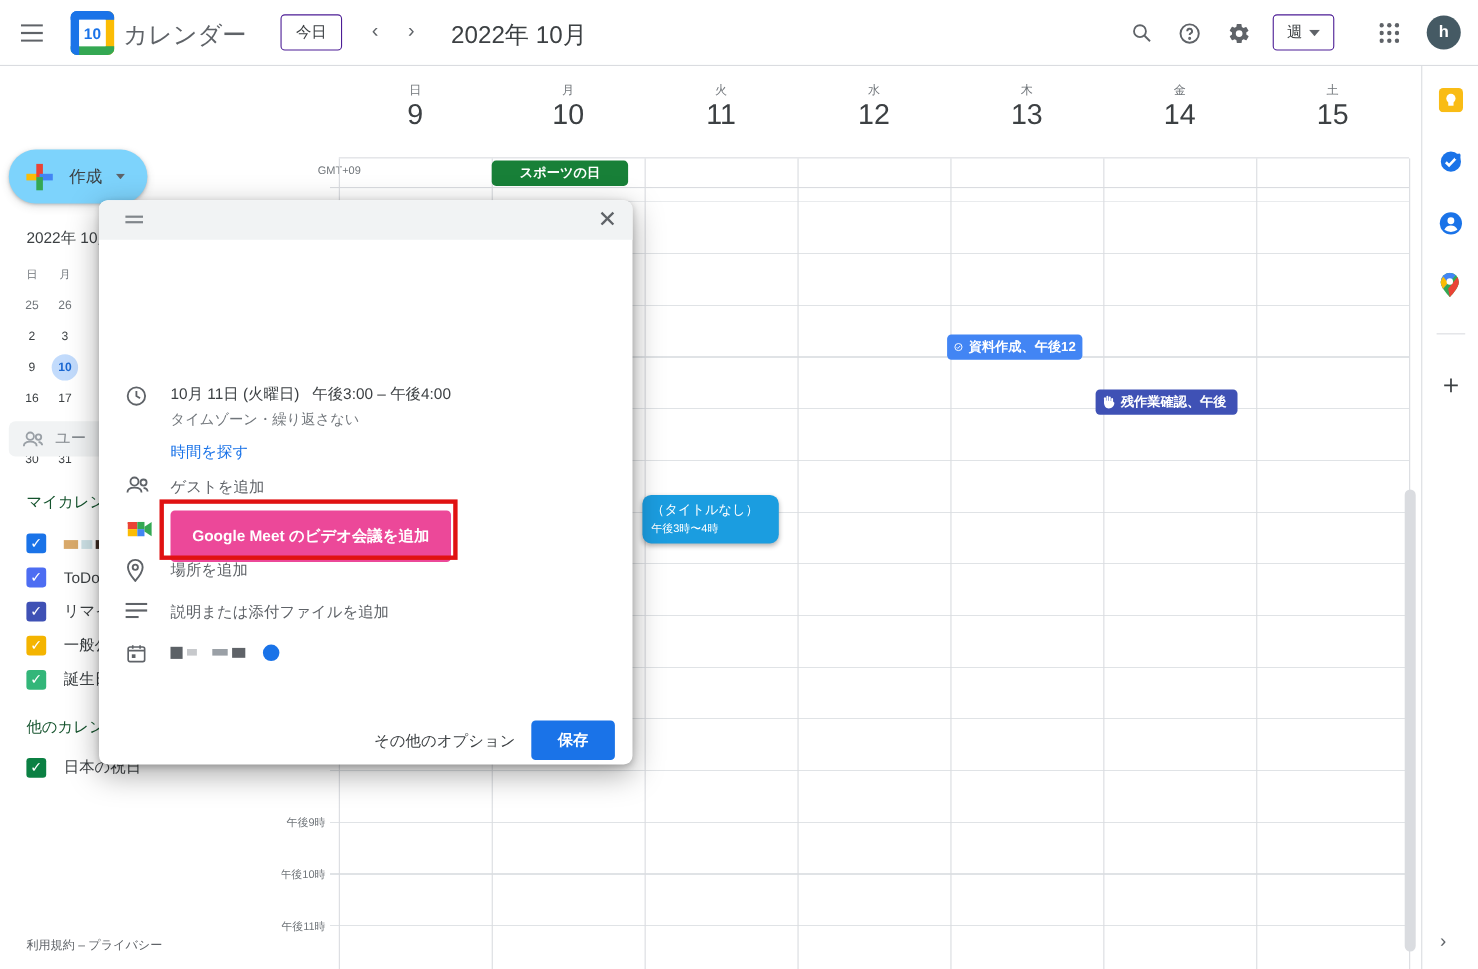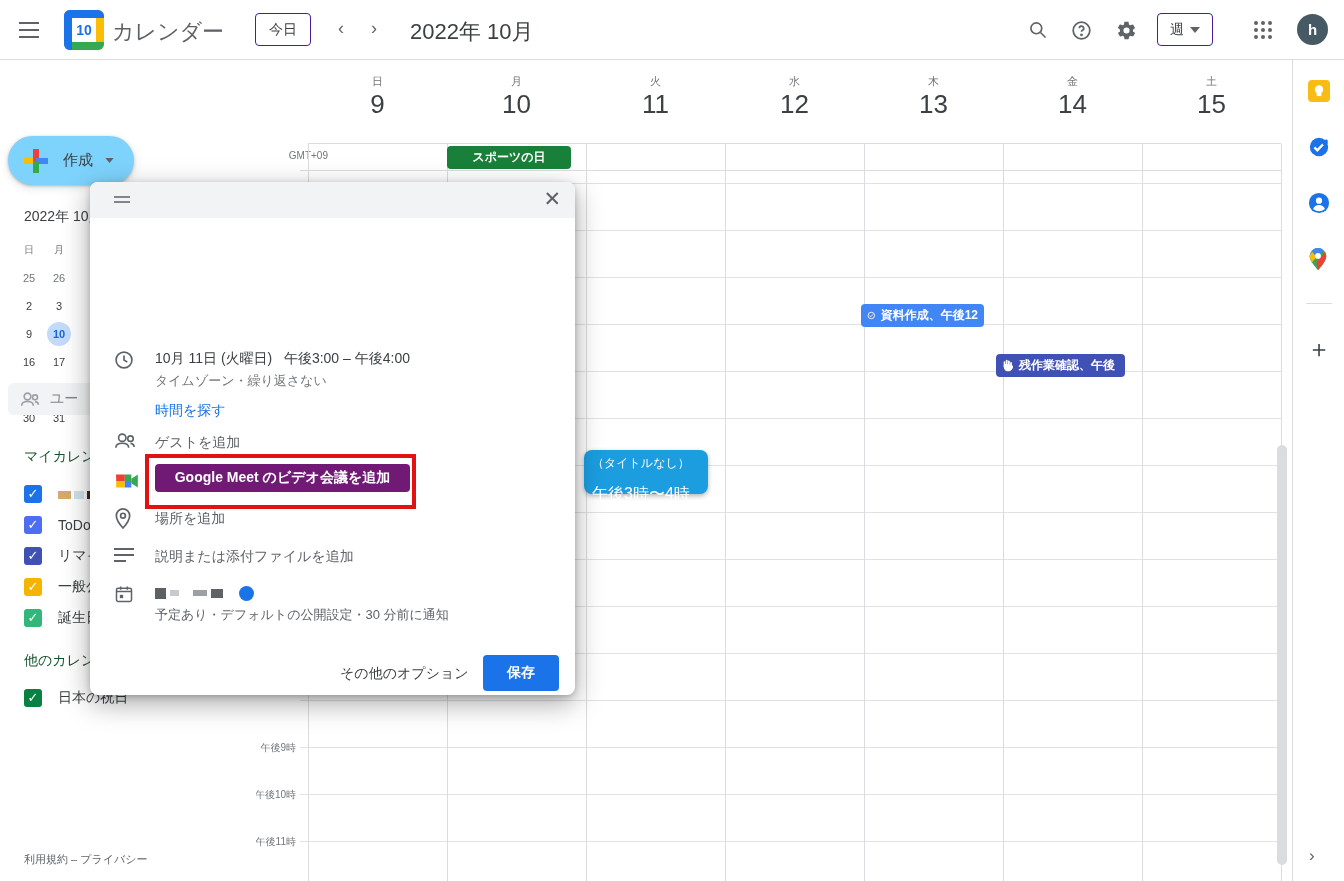--- a/index.html
+++ b/index.html
@@ -62,21 +62,21 @@
   .dlg-x { position:absolute; right:14px; top:5px; font-size:21px; color:#5f6368; cursor:pointer; }
   .dlg-title { position:absolute; left:65px; top:52px; width:404px; font-size:22px; color:#80868b;
     border-bottom:2px solid #1a73e8; padding-bottom:10px; cursor:text; }
   .tabs { position:absolute; left:65px; top:106px; display:flex; align-items:center; gap:26px; font-size:14px; }
   .tab { color:#3c4043; cursor:pointer; white-space:nowrap; }
   .tab.sel { background:#e8f0fe; color:#1967d2; padding:8px 12px; border-radius:4px; }
   .newbadge { background:#1a73e8; color:#fff; font-size:11px; font-weight:bold; padding:3px 9px;
     border-radius:10px; margin-left:-14px; }
   .drow-ic { position:absolute; left:24px; width:22px; height:22px; color:#5f6368; }
   .dtext { position:absolute; left:65px; font-size:14px; color:#5f6368; cursor:pointer; white-space:nowrap; }
-  .meetbtn { position:absolute; left:65px; top:282px; width:255px; height:28px; background:#701a75;
+  .meetbtn { position:absolute; left:65px; top:282px; width:255px; height:47px; background:#ec4899;
     color:#fff; border:none; border-radius:4px; font-size:14px; font-weight:bold; cursor:pointer;
     font-family:inherit; }
   .redbox { position:absolute; left:55px; top:272px; width:271px; height:55px; border:4px solid #e01212;
     pointer-events:none; z-index:5; }
   .savebtn { position:absolute; left:393px; top:473px; width:76px; height:36px; background:#1a73e8;
     color:#fff; border:none; border-radius:4px; font-size:14px; font-weight:bold; cursor:pointer;
     font-family:inherit; }
   .ghost-blocks i { display:inline-block; vertical-align:middle; margin-right:4px; }
 </style>
 </head>
@@ -287,21 +287,21 @@
       <rect x="2" y="3" width="2.4" height="8" rx="1.2"></rect>
         <rect x="5" y="1" width="2.4" height="9" rx="1.2"></rect>
       <rect x="8" y="2" width="2.4" height="8" rx="1.2"></rect>
         <rect x="11" y="4" width="2.4" height="6" rx="1.2"></rect>
       <path d="M2 9c0 5 2 8 6 8s7-3 7-7l-2-2-9-1z"></path>
     </svg>
     <span>残作業確認、午後</span>
   </div>
   <div class="abs" style="left: 584px; top: 450px; width: 124px; height: 44px; border-radius: 8px; box-shadow: rgba(0, 0, 0, 0.3) 0px 2px 5px; color: rgb(255, 255, 255); padding: 5px 8px; cursor: pointer; z-index: 4; background-color: rgb(27, 157, 224);">
     <div style="font-size:12px;font-weight:500;">（タイトルなし）</div>
-    <div style="font-size:16px;margin-top:12px;">午後3時〜4時</div>
+    <div style="font-size:10px;margin-top:2px;">午後3時〜4時</div>
   </div>
 
   <div class="abs" style="left:1277px;top:445px;width:10px;height:420px;border-radius:5px;background:#dadce0;z-index:6;"></div>
 </div>
 
 <div id="rightpanel">
   <div class="rp-ic" style="top:20px;">
     <svg width="22" height="22" viewBox="0 0 22 22">
         <rect width="22" height="22" rx="4" fill="#f9bc15"></rect>
         <circle cx="11" cy="9.5" r="4.2" fill="#fff"></circle>
@@ -404,17 +404,16 @@
     <svg width="20" height="20" viewBox="0 0 24 24" fill="none" stroke="#5f6368" stroke-width="1.8">
         <rect x="3" y="5" width="18" height="16" rx="2"></rect>
         <path d="M3 9h18M8 3v4M16 3v4"></path>
         <rect x="7" y="13" width="4" height="4" fill="#5f6368" stroke="none"></rect>
       </svg>
   </div>
   <div class="dtext ghost-blocks" style="top:402px;cursor:default;">
     <i style="width:11px;height:11px;background:#5c6166;"></i><i style="width:9px;height:6px;background:#c7c9cc;"></i><i style="width:14px;height:6px;background:#9aa0a6;margin-left:10px;"></i><i style="width:12px;height:9px;background:#5f6368;"></i>
     <i style="width: 15px; height: 15px; border-radius: 50%; margin-left: 8px; background-color: rgb(26, 115, 232);"></i>
   </div>
-  <div class="dtext" style="top:424px;font-size:13px;color:#5f6368;cursor:default;">予定あり・デフォルトの公開設定・30 分前に通知</div>
 
   <div class="dtext" style="left:250px;top:483px;color:#3c4043;font-weight:500;">その他のオプション</div>
   <button class="savebtn">保存</button>
 </div>
 
 </body></html>

